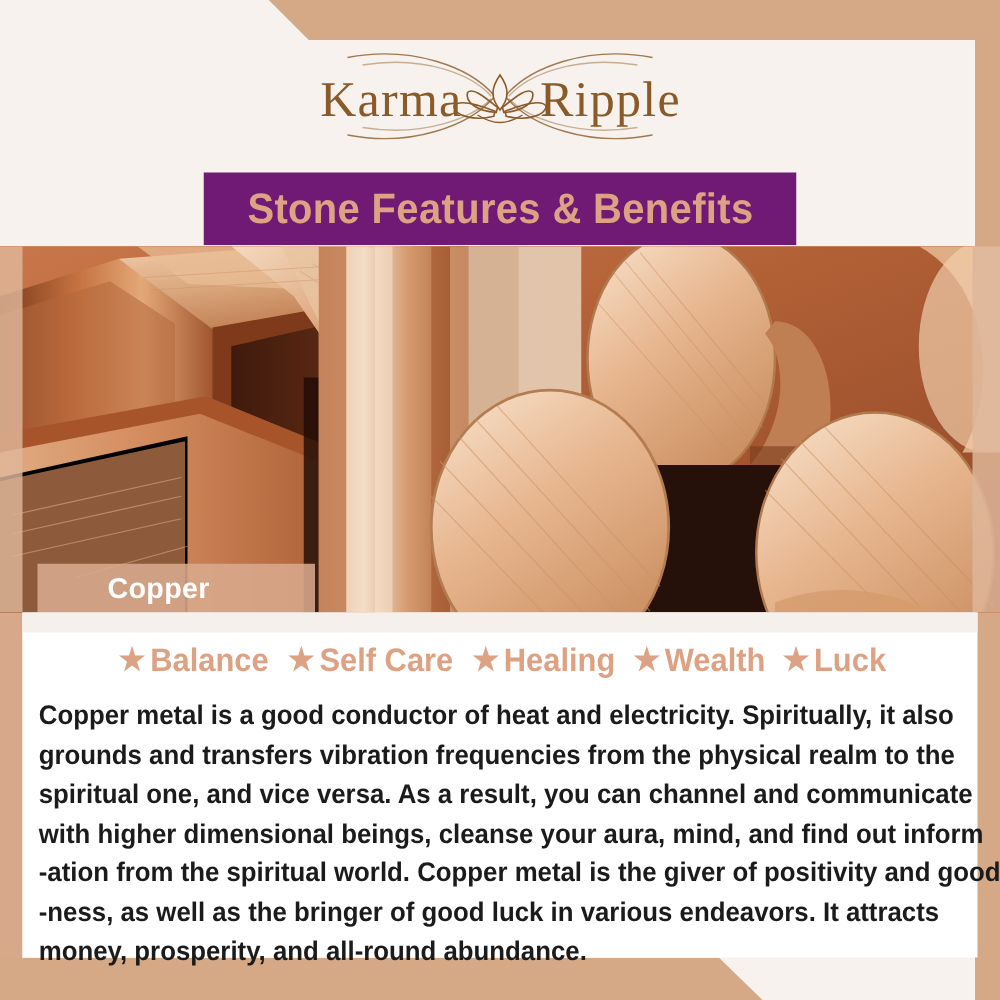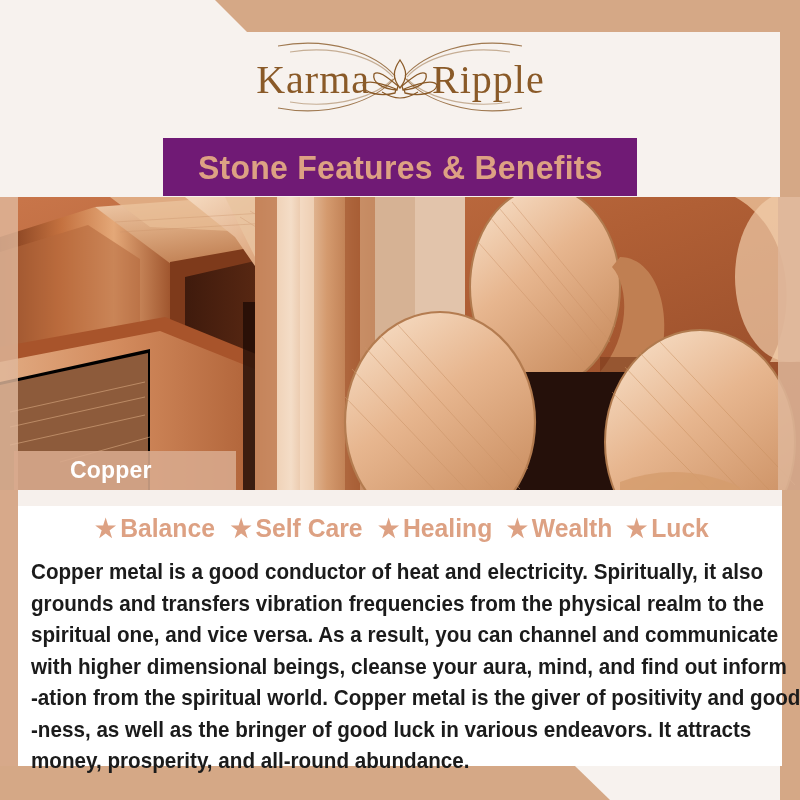--- a/index.html
+++ b/index.html
@@ -110,21 +110,21 @@
   .photo-left-tint {
     position: absolute;
     top: 0; left: 0;
     width: 18px; height: 293px;
     background: rgba(223,183,155,0.82);
   }
 
   
   .stone-label {
     position: absolute;
-    left: 14px;
+    left: 30px;
     top: 451px;
     width: 222px;
     height: 39px;
     background: rgba(216,170,141,0.88);
     display: flex;
     align-items: center;
   }
   .stone-label-text {
     color: #ffffff;
     font-size: 23px;

